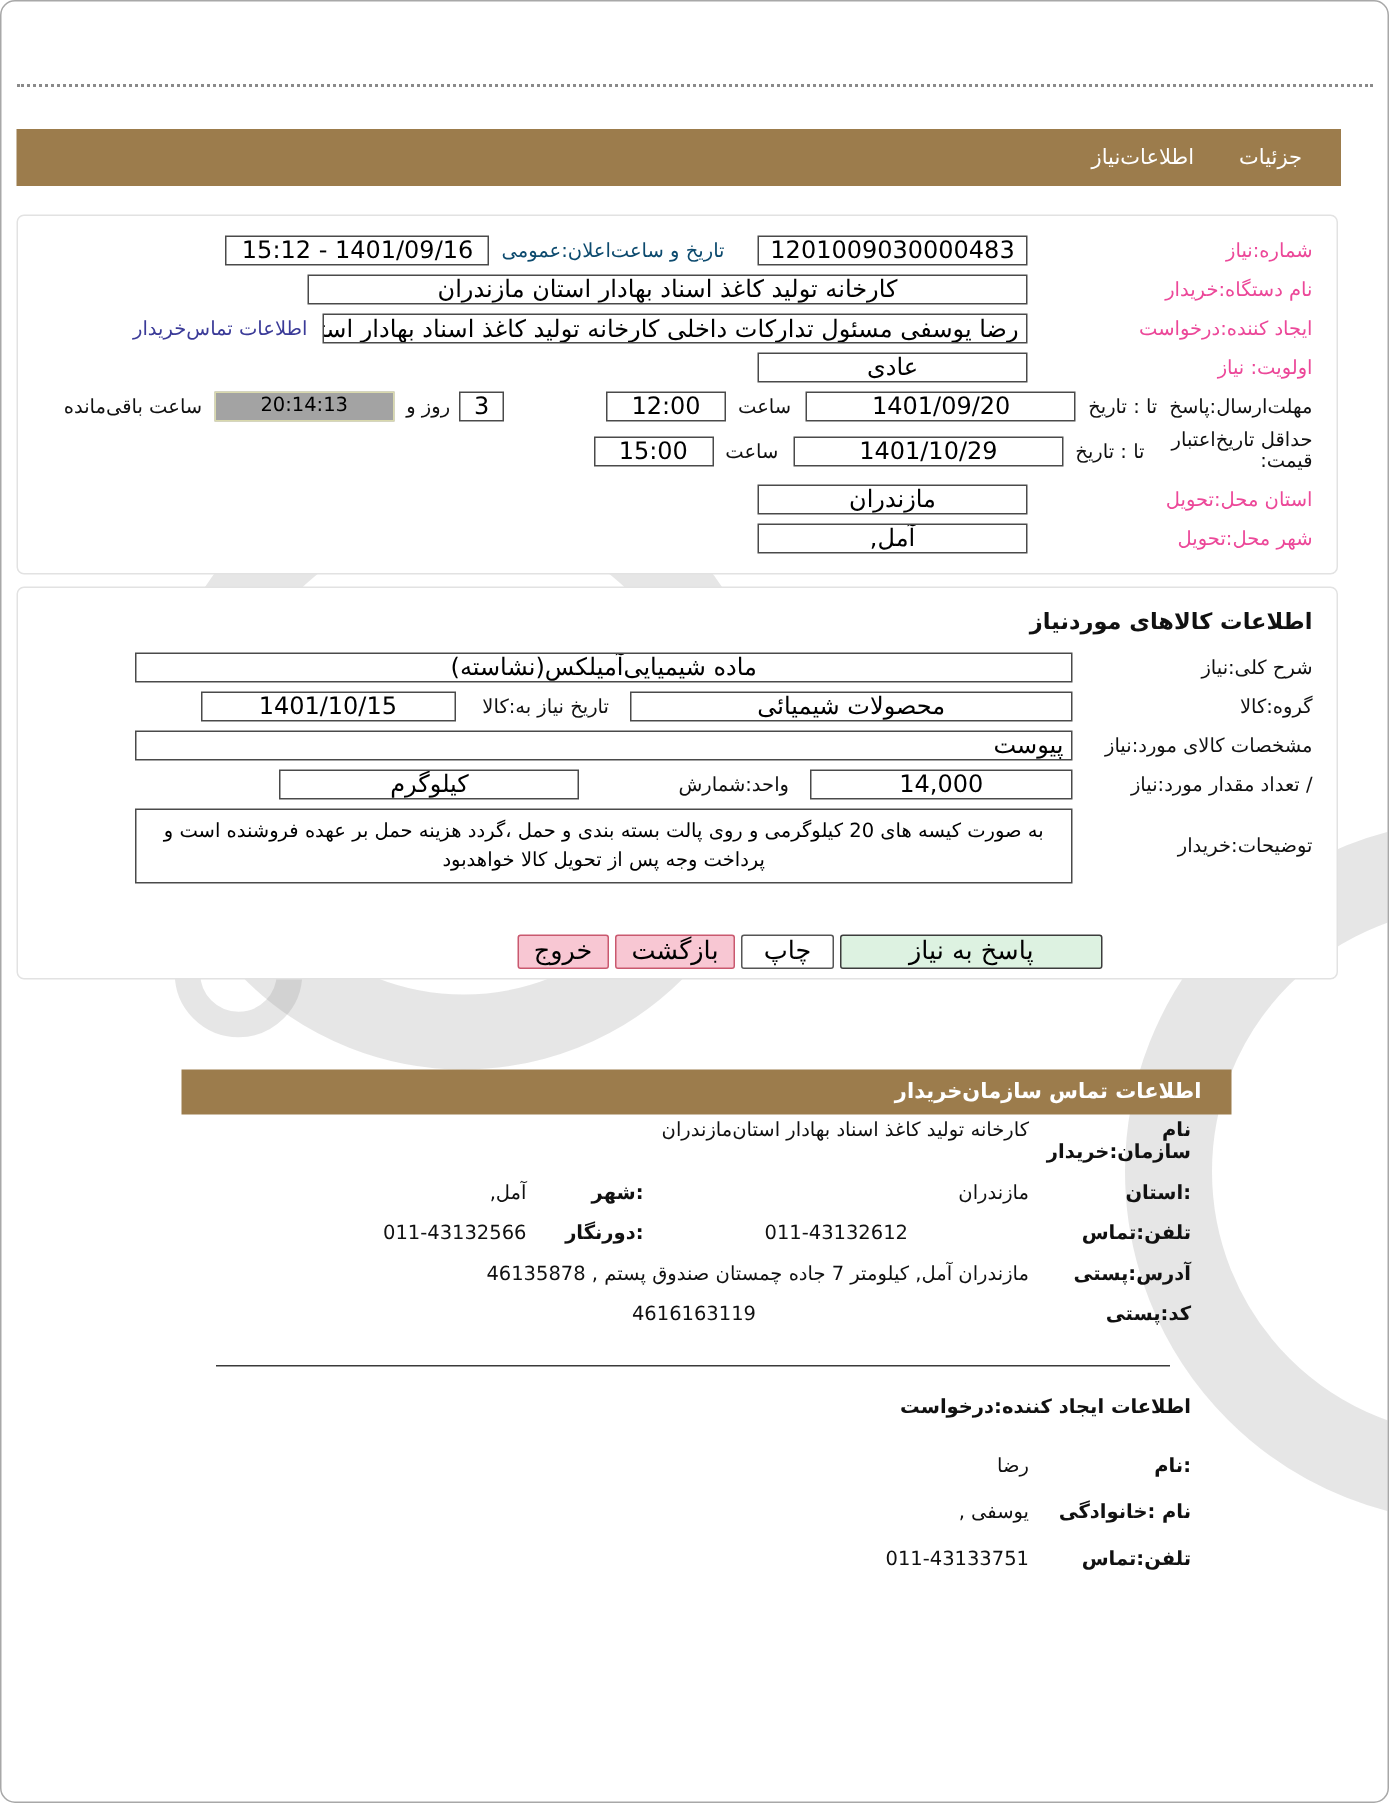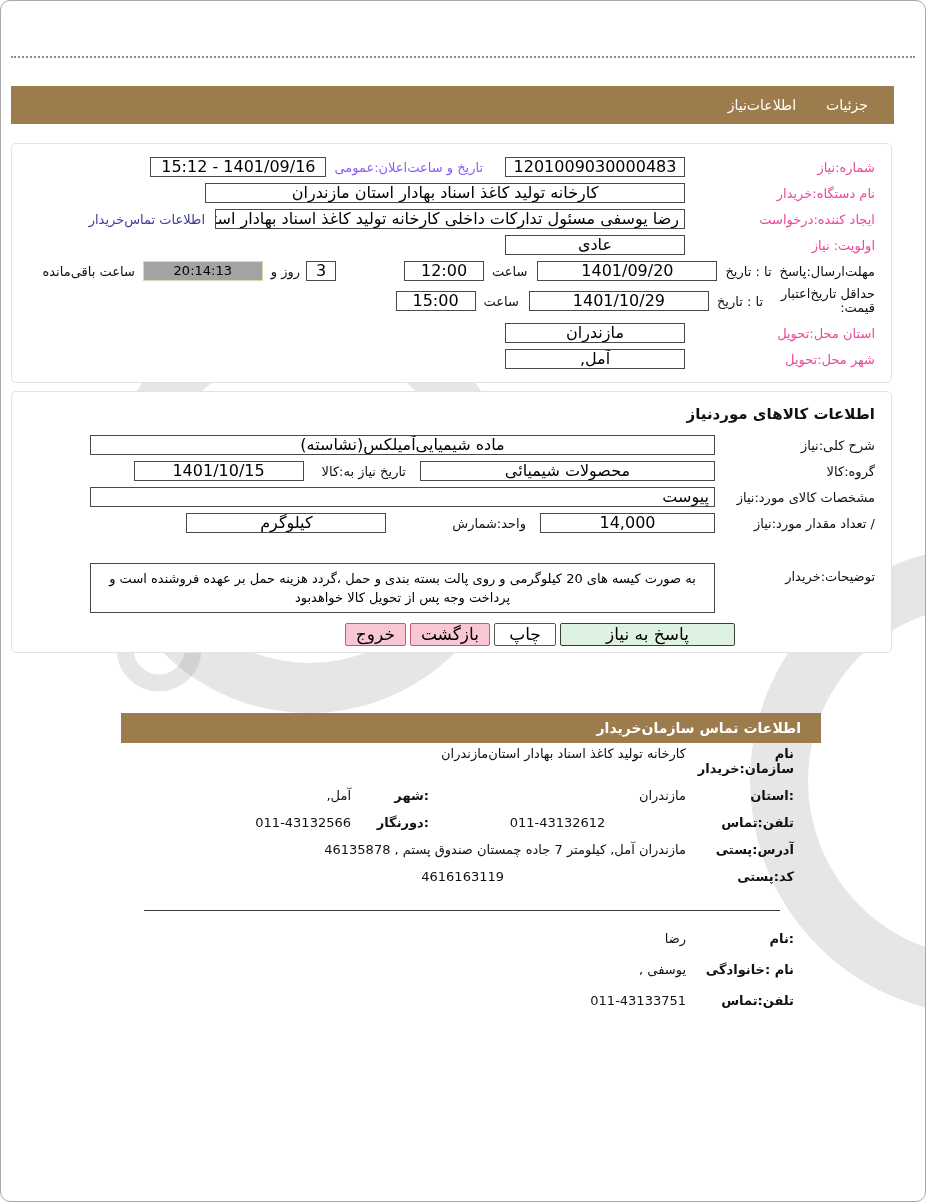--- a/index.html
+++ b/index.html
@@ -25,34 +25,34 @@
   .panel {
     right:33px; left:10px; background:#fff;
     border:1px solid #e2e2e2; border-radius:5px; padding:13px 16px;
   }
   .p1 { top:142px; height:240px; }
   .p2 { top:390px; height:262px; }
 
   .frow { display:flex; align-items:center; margin-bottom:6px; font-size:13px; }
   .lab  { width:190px; text-align:start; color:#ec4899; }
   .labS { margin-left:8px; color:#111; }
-  .lab2 { margin-right:22px; margin-left:8px; color:#8b5cf6; }
+  .lab2 { margin-right:22px; margin-left:8px; color:#0c4a6e; }
   .labG { width:160px; text-align:start; color:#111; }
   .labMulti { width:112px; line-height:14px; color:#111; }
 
   .ibox {
     border:1px solid #4a4a4a; background:#fff; height:20px; line-height:18px;
     padding:0 5px; font-size:16px; overflow:hidden; white-space:nowrap;
   }
   .center { text-align:center; }
   .right  { text-align:right; }
   .ltr    { direction:ltr; }
   .bigbox {
     border:1px solid #4a4a4a; background:#fff; width:625px; height:50px;
-    padding:5px 10px; font-size:13px; line-height:19px; text-align:center; overflow:hidden;margin-top:24px;
+    padding:5px 10px; font-size:13px; line-height:19px; text-align:center; overflow:hidden;
   }
   .timer {
     width:120px; height:20px; line-height:18px; text-align:center;
     background:#a3a3a3; border:1px solid #d9d9ad; font-size:13px;
   }
   .link { color:#3b3b98; font-size:13px; margin-right:10px; cursor:pointer; white-space:nowrap; }
 
   .p2 .ptitle { font-weight:bold; font-size:15px; margin-bottom:12px; color:#111; }
 
   .btnrow { top:622px; right:190px; display:flex; gap:4px; }
@@ -234,20 +234,21 @@
       <div class="cval">مازندران آمل, کیلومتر 7  جاده چمستان صندوق پستم ,  46135878</div>
     </div>
 
     <div class="crow">
       <div class="clab">کد:پستی</div>
       <div class="cval ltr" style="padding-right:190px;text-align:right">4616163119</div>
     </div>
 
     <div class="divider"></div>
 
+    <div class="sect-title">اطلاعات ایجاد کننده:درخواست</div>
 
     <div class="rrow">
       <div class="clab">:نام</div>
       <div class="cval">رضا</div>
     </div>
 
     <div class="rrow">
       <div class="clab">نام :خانوادگی</div>
       <div class="cval">یوسفی ,</div>
     </div>

